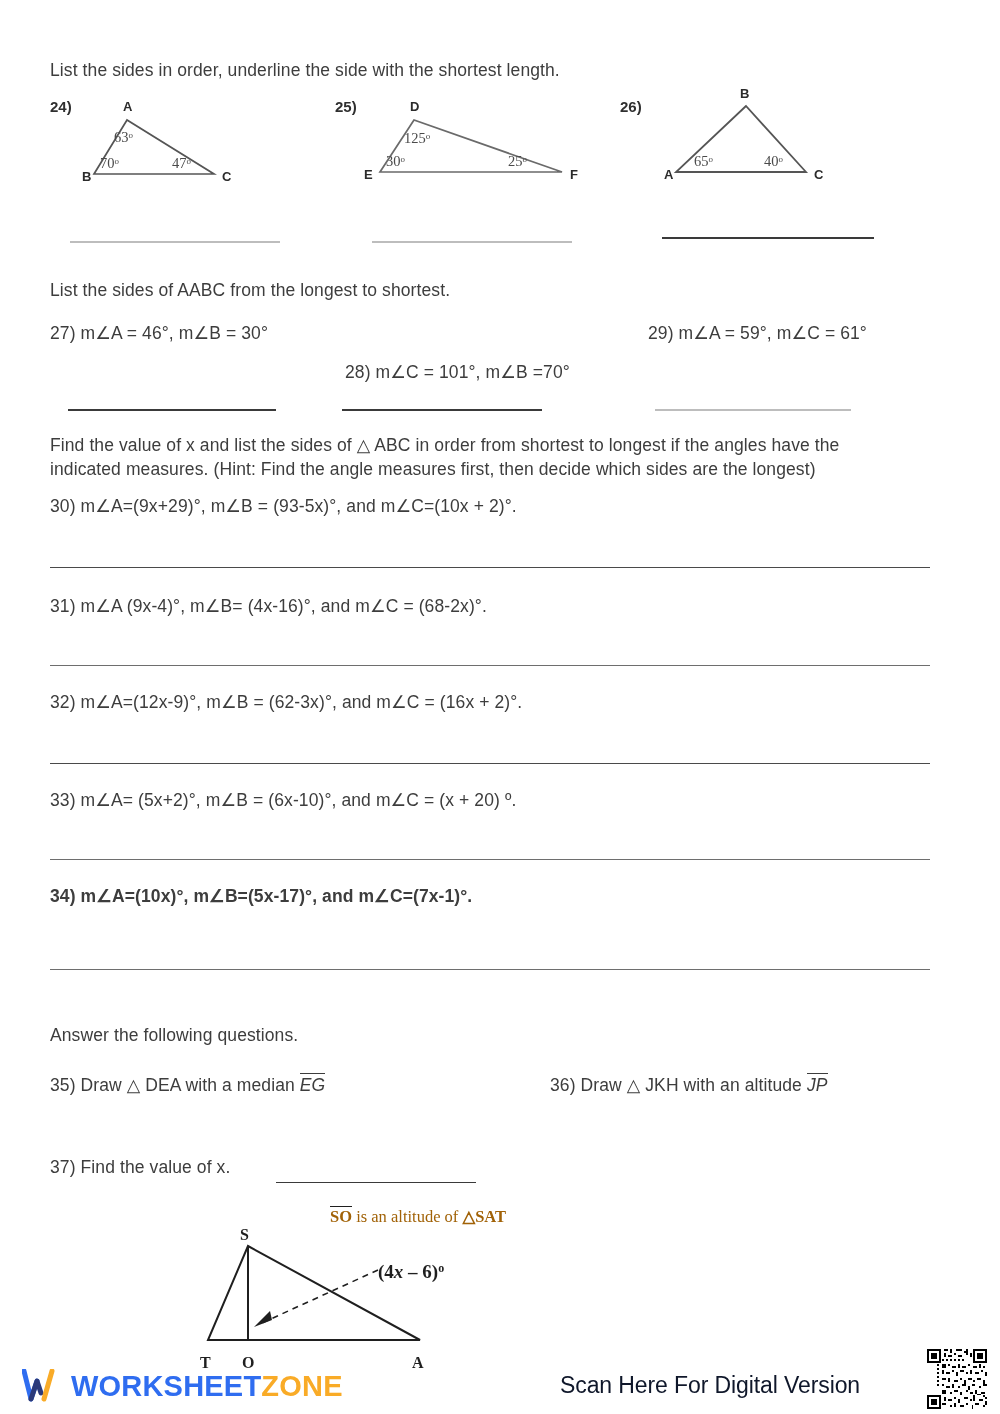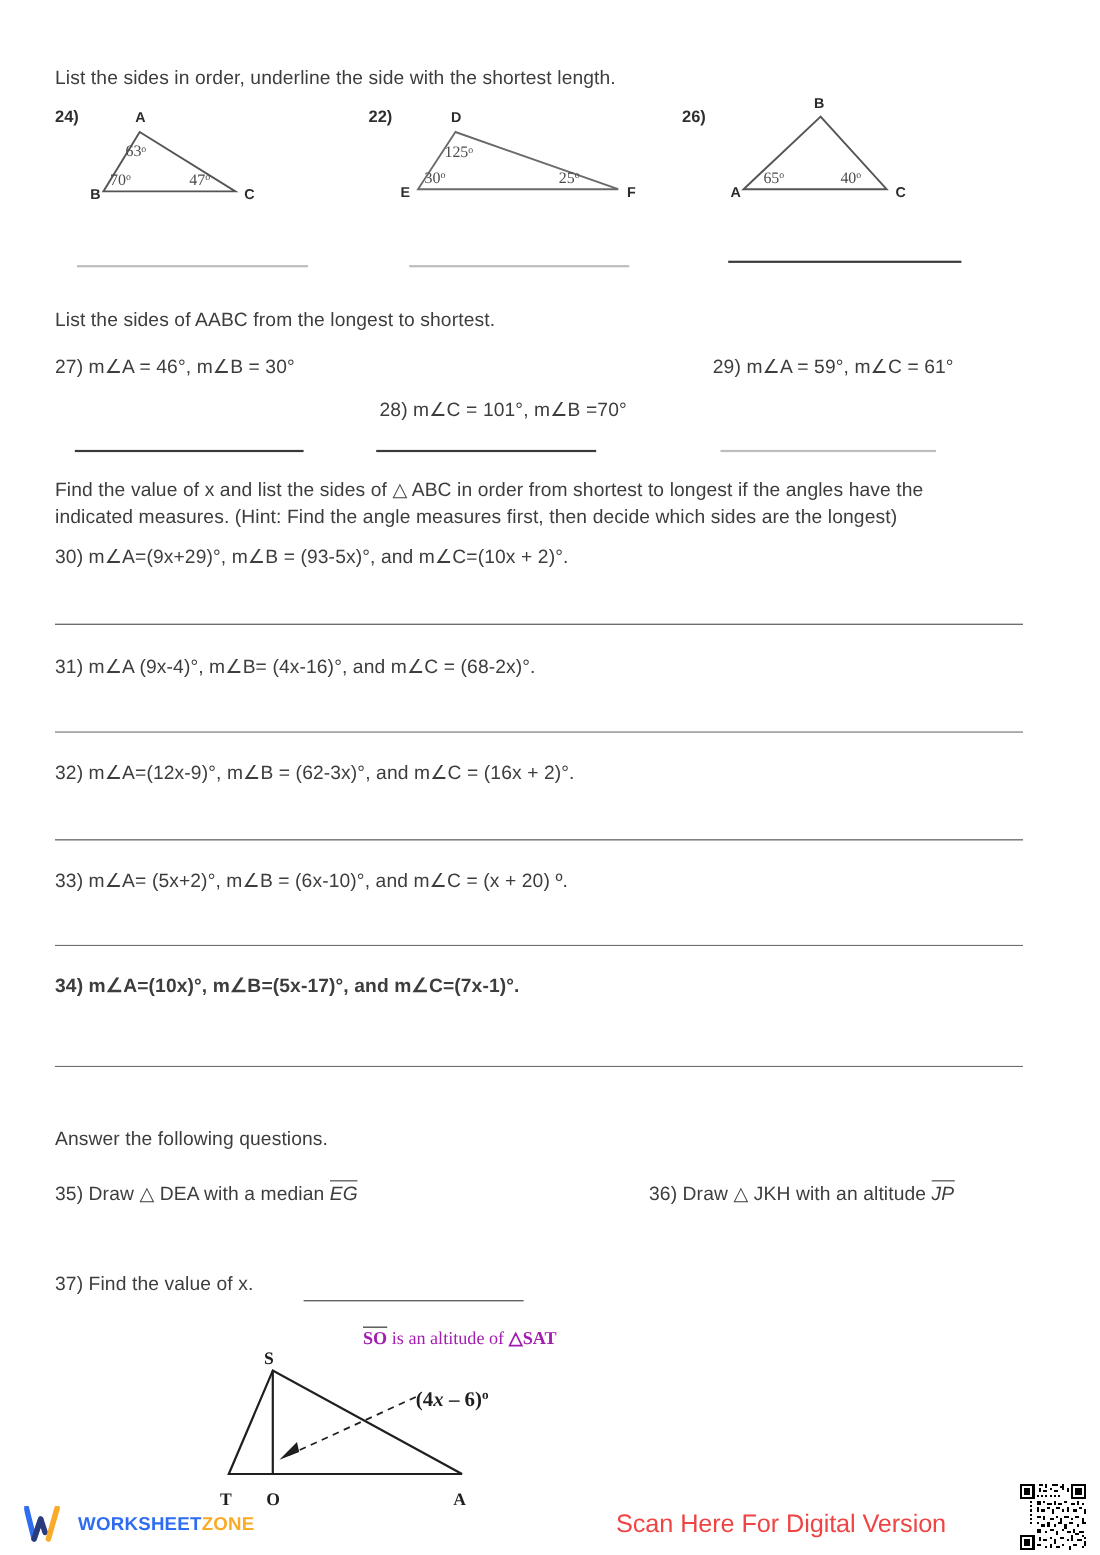--- a/index.html
+++ b/index.html
@@ -74,52 +74,52 @@
   }
   .fig svg { display: block; overflow: visible; }
   .vx { font-family: "Liberation Sans", sans-serif; font-size: 13px; font-weight: 700; fill: #2b2b2b; }
   .ang { font-family: "Liberation Serif", serif; font-size: 14.5px; fill: #4a4a4a; }
 
   
   .satcaption {
     position: absolute;
     font-family: "Liberation Serif", serif;
     font-size: 16.5px;
-    color: #a21caf;
+    color: #a16207;
   }
   .satcaption b { font-weight: 700; }
   .satcaption .ol {
     border-top: 1.5px solid #1f1f1f;
     padding-top: 0px;
   }
 
   
   .footer-logo {
     position: absolute;
     left: 22px;
     top: 1369px;
     display: flex;
     align-items: center;
     gap: 9px;
   }
   .logo-mark { width: 40px; height: 34px; }
   .logo-text {
-    font-size: 17px;
+    font-size: 29px;
     font-weight: 700;
     letter-spacing: 0.2px;
     font-family: "Liberation Sans", sans-serif;
   }
   .logo-text .w { color: #2f6df0; }
   .logo-text .z { color: #f9ab27; }
   .scan-text {
     position: absolute;
     left: 560px;
     top: 1372px;
     font-size: 23px;
-    color: #ef4444;
+    color: #0f172a;
     font-family: "Liberation Sans", sans-serif;
     letter-spacing: -0.1px;
   }
   .qr {
     position: absolute;
     left: 925px;
     top: 1347px;
     width: 64px;
     height: 64px;
     background: #ffffff;
@@ -139,21 +139,21 @@
       <polygon points="45,22 12,76 132,76" fill="none" stroke="#555" stroke-width="1.7"></polygon>
       <text class="vx" x="41" y="13">A</text>
       <text class="vx" x="0" y="83">B</text>
       <text class="vx" x="140" y="83">C</text>
       <text class="ang" x="32" y="44">63<tspan font-size="9" dy="-4">o</tspan></text>
       <text class="ang" x="18" y="70">70<tspan font-size="9" dy="-4">o</tspan></text>
       <text class="ang" x="90" y="70">47<tspan font-size="9" dy="-4">o</tspan></text>
     </svg>
   </div>
 
-  <div class="fignum" style="left:335px; top:98px;">22)</div>
+  <div class="fignum" style="left:335px; top:98px;">25)</div>
   <div class="fig" style="left:372px; top:98px;">
     <svg width="210" height="90" viewBox="0 0 210 90">
       <polygon points="42,22 8,74 190,74" fill="none" stroke="#6a6a6a" stroke-width="1.7"></polygon>
       <text class="vx" x="38" y="13">D</text>
       <text class="vx" x="-8" y="81">E</text>
       <text class="vx" x="198" y="81">F</text>
       <text class="ang" x="32" y="45">125<tspan font-size="9" dy="-4">o</tspan></text>
       <text class="ang" x="14" y="68">30<tspan font-size="9" dy="-4">o</tspan></text>
       <text class="ang" x="136" y="68">25<tspan font-size="9" dy="-4">o</tspan></text>
     </svg>
@@ -202,21 +202,21 @@
 
   <div class="prob" style="left:50px; top:886px;font-weight:bold;">34) m∠A=(10x)°, m∠B=(5x-17)°, and m∠C=(7x-1)°.</div>
   <div class="rule thin" style="left:50px; top:969px; width:880px;"></div>
 
   <div class="instruction" style="left:50px; top:1023px;">Answer the following questions.</div>
 
   <div class="prob" style="left:50px; top:1075px;">
     <span>35) Draw  △  DEA with a median </span><span class="overline">EG</span>
   </div>
 
-  <div class="prob" style="left:590px; top:1075px;">
+  <div class="prob" style="left:550px; top:1075px;">
     <span>36) Draw  △  JKH with an altitude  </span><span class="overline">JP</span>
   </div>
 
   <div class="prob" style="left:50px; top:1157px;">37) Find the value of x.</div>
   <div class="rule" style="left:276px; top:1182px; width:200px; border-top-width:1.6px;"></div>
 
   <div class="satcaption" style="left:330px; top:1207px;">
     <b class="ol">SO</b><span> is an altitude of </span><b>△SAT</b>
   </div>
 

